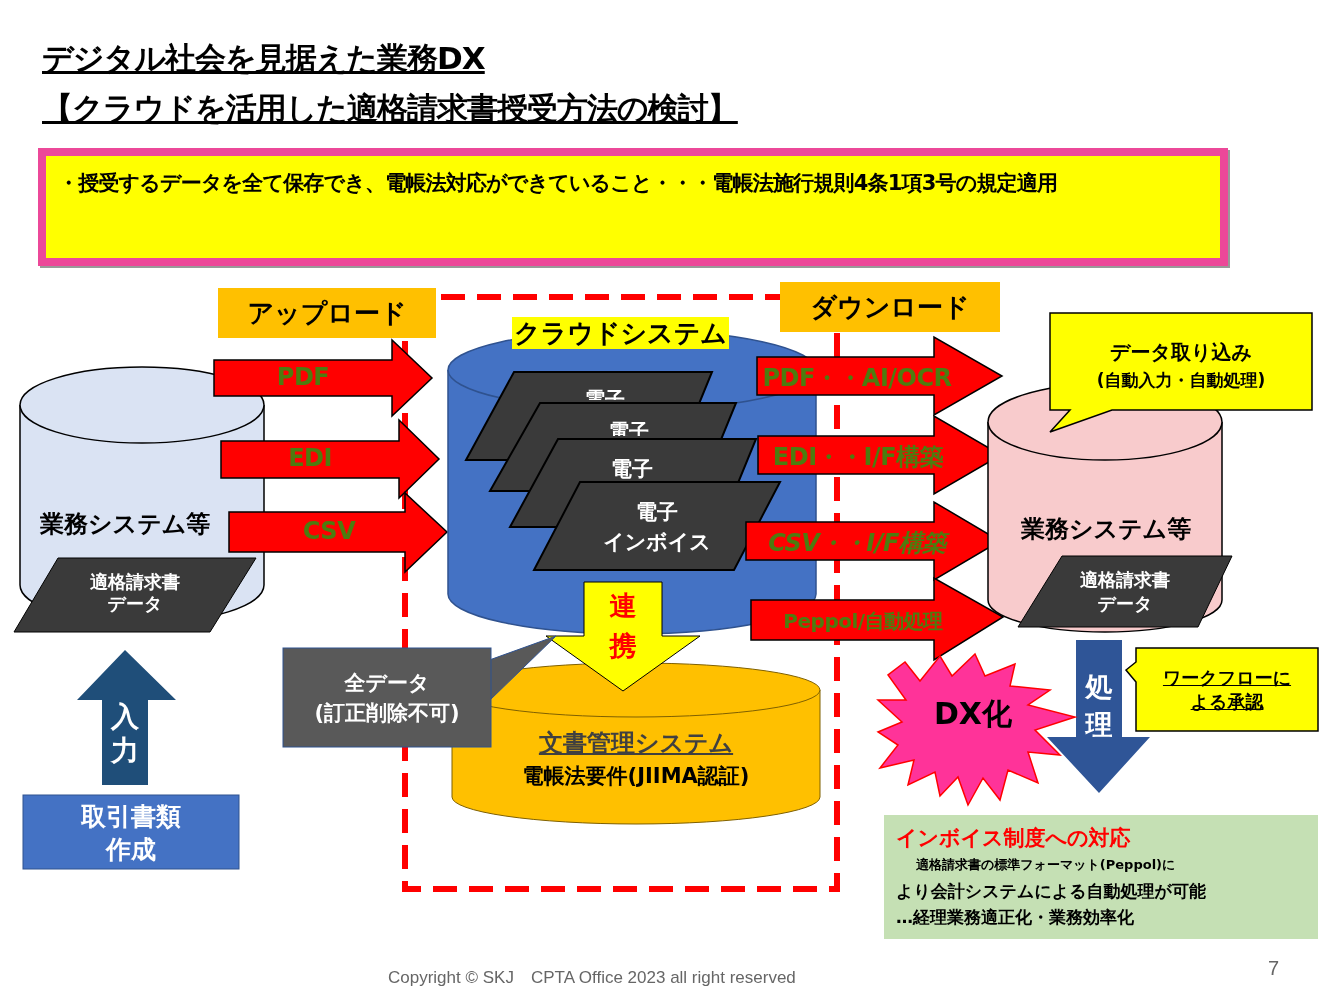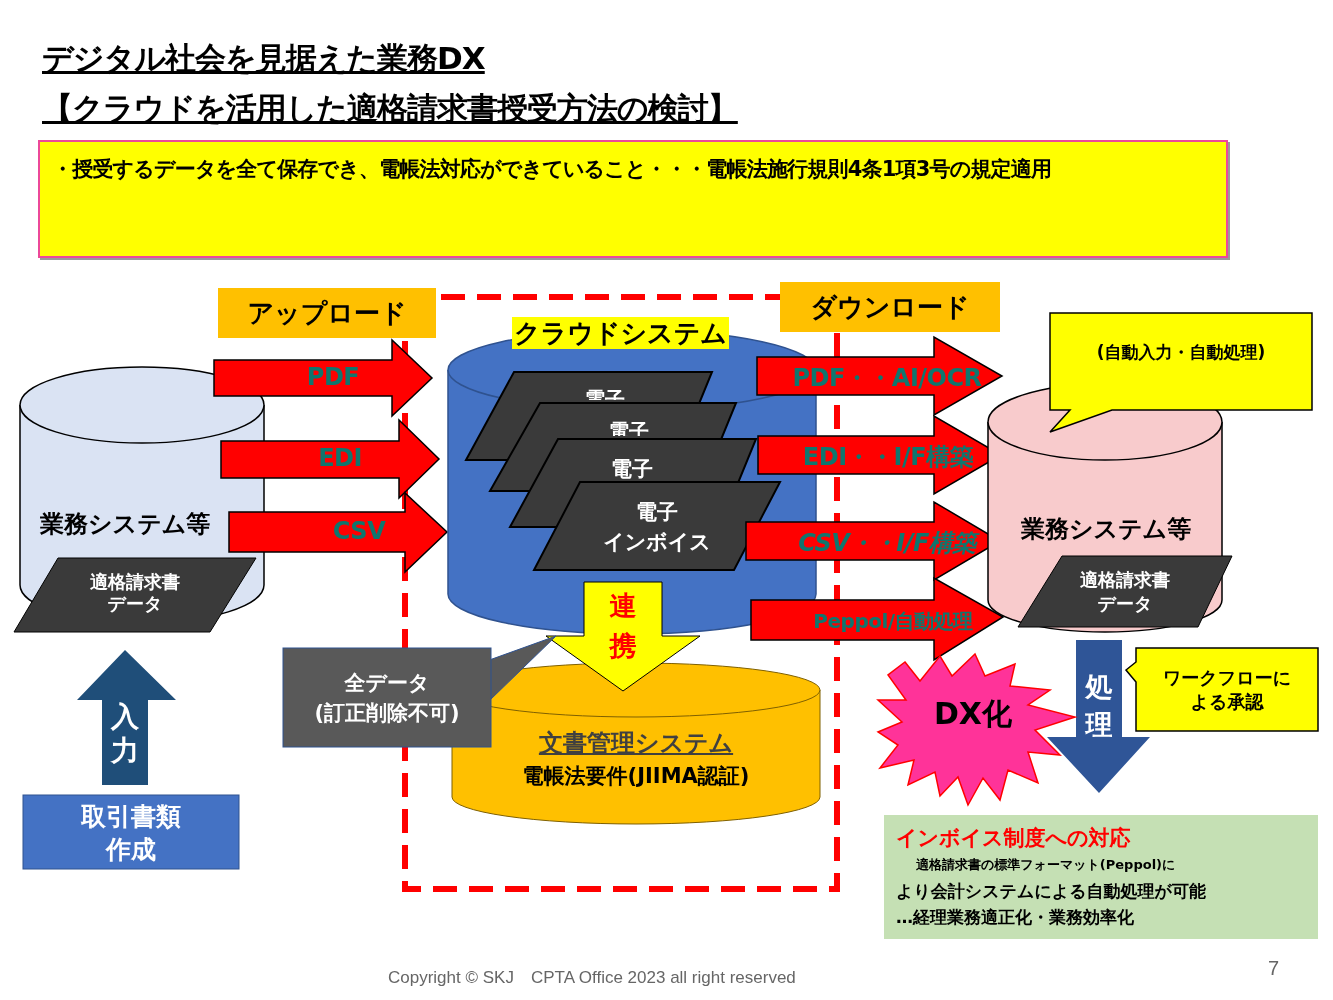--- a/index.html
+++ b/index.html
@@ -1,25 +1,25 @@
 <!DOCTYPE html>
 <html><head>
 <meta charset="utf-8">
 <style>
   html,body{margin:0;padding:0;background:#ffffff;}
   body{width:1333px;height:1000px;position:relative;overflow:hidden;font-family:"DejaVu Sans","Liberation Sans",sans-serif;}
   .abs{position:absolute;}
   .title{left:42px;font-weight:bold;font-size:31px;color:#000;letter-spacing:-1px;white-space:nowrap;text-decoration:underline;}
-  .notes{left:38px;top:140px;width:1190px;height:118px;background:#ffff00;border:2px solid #ec4899;box-shadow:2px 2px 0 #999;box-sizing:border-box;padding:12px 0 0 12px;}
+  .notes{left:38px;top:148px;width:1190px;height:118px;background:#ffff00;border:8px solid #ec4899;box-shadow:2px 2px 0 #999;box-sizing:border-box;padding:12px 0 0 12px;}
   .notes div{font-weight:bold;font-size:21px;line-height:30px;white-space:nowrap;letter-spacing:-0.8px;color:#000;}
   .notes .small{font-size:17px;}
   svg.diagram{position:absolute;left:0;top:0;}
   .lbl{position:absolute;white-space:nowrap;text-align:center;font-weight:bold;}
   .orange-label{background:#ffc000;font-size:26px;color:#000;height:50px;line-height:50px;}
-  .arrow-text{color:#0f766e;font-size:24px;letter-spacing:-0.5px;margin-left:30px;}
+  .arrow-text{color:#4d7c0f;font-size:24px;letter-spacing:-0.5px;}
   .white{color:#fff;}
   .footer{left:388px;top:966px;font-size:17px;color:#666;white-space:nowrap;font-family:"Liberation Sans",sans-serif;}
   .pagenum{left:1268px;top:957px;font-size:20px;color:#666;font-family:"Liberation Sans",sans-serif;}
 </style>
 </head>
 <body>
 
 <div class="abs title" style="top:38px;">デジタル社会を見据えた業務DX</div>
 <div class="abs title" style="top:88px;">【クラウドを活用した適格請求書授受方法の検討】</div>
 
@@ -136,29 +136,30 @@
 <div class="lbl arrow-text" style="left:752px;top:527px;width:210px;font-style:italic;">CSV・・I/F構築</div>
 <div class="lbl arrow-text" style="left:758px;top:608px;width:210px;font-size:20px;">Peppol/自動処理</div>
 
 <div class="lbl" style="left:990px;top:513px;width:232px;font-size:24px;">業務システム等</div>
 <div class="lbl white" style="left:1040px;top:568px;width:170px;font-size:18px;line-height:24px;">
   <div>適格請求書</div>
   <div>データ</div>
 </div>
 
 <div class="lbl" style="left:1050px;top:338px;width:262px;font-size:20px;line-height:28px;">
+  <div>データ取り込み</div>
   <div style="font-size:17px;">(自動入力・自動処理)</div>
 </div>
 
 <div class="lbl white" style="left:1076px;top:668px;width:46px;font-size:27px;line-height:38px;">
   <div>処</div>
   <div>理</div>
 </div>
 
-<div class="lbl" style="left:1136px;top:666px;width:182px;font-size:18px;line-height:24px;">
+<div class="lbl" style="left:1136px;top:666px;width:182px;font-size:18px;line-height:24px;text-decoration:underline;">
   <div>ワークフローに</div>
   <div>よる承認</div>
 </div>
 
 <div class="lbl" style="left:918px;top:694px;width:110px;font-size:30px;color:#000;">DX化</div>
 
 <div class="abs" style="left:896px;top:824px;font-weight:bold;white-space:nowrap;">
   <div style="color:#ff0000;font-size:21px;line-height:28px;">インボイス制度への対応</div>
   <div style="font-size:13px;line-height:26px;margin-left:20px;">適格請求書の標準フォーマット(Peppol)に</div>
   <div style="font-size:17px;line-height:26px;text-align:center;">より会計システムによる自動処理が可能</div>

